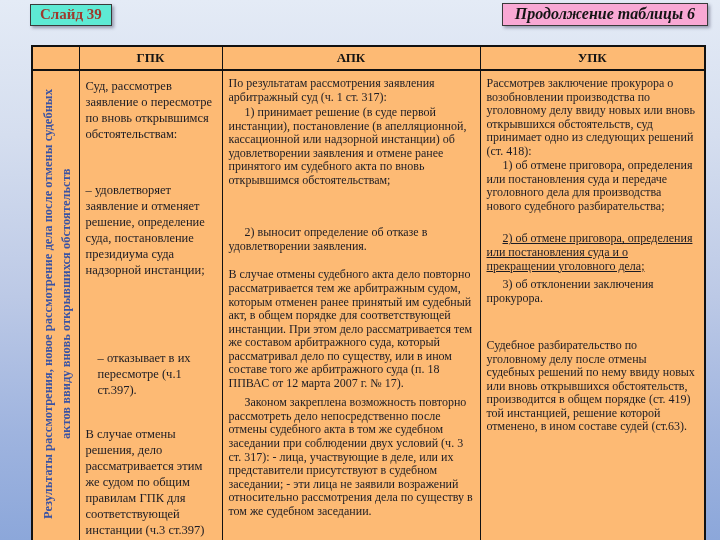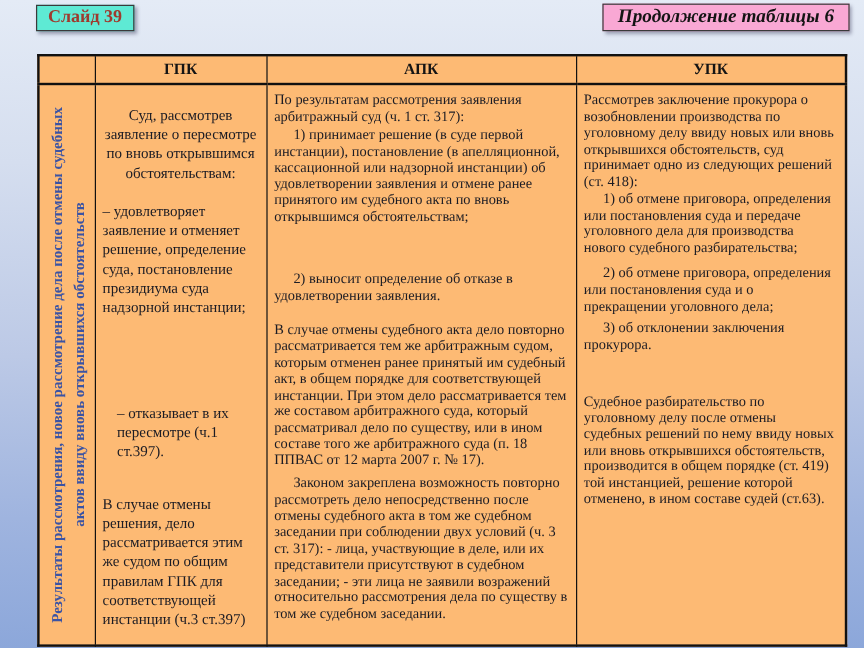--- a/index.html
+++ b/index.html
@@ -67,36 +67,36 @@
     transform: rotate(180deg);
     height: 456px;
     margin: 0 auto;
     font-size: 12.5px; font-weight: bold;
     color: #3A53A4;
     text-align: center;
     line-height: 1.45;
   }
 
   td.gpk-cell p { margin: 0; font-size: 12.5px; line-height: 1.28; }
-  td.gpk-cell p.g1 { margin-top: 12px; text-align: center; }
-  td.gpk-cell p.g2 { margin-top: 16px; }
+  td.gpk-cell p.g1 { margin-top: 2px; }
+  td.gpk-cell p.g2 { margin-top: 40px; }
   td.gpk-cell p.g3 { margin-top: 72px; margin-left: 12px; }
   td.gpk-cell p.g4 { margin-top: 28px; }
 
   td.apk-cell p { margin: 0; font-size: 12px; line-height: 1.13; }
   td.apk-cell p.a1 { margin-top: 1px; }
   td.apk-cell p.a2 { margin-top: 2px; text-indent: 16px; }
   td.apk-cell p.a3 { margin-top: 39px; text-indent: 16px; font-family: Liberation Serif, serif; }
   td.apk-cell p.a4 { margin-top: 15px; }
   td.apk-cell p.a5 { margin-top: 6px; text-indent: 16px; }
 
   td.upk-cell p { margin: 0; font-size: 12px; line-height: 1.13; }
   td.upk-cell p.u1 { margin-top: 1px; }
   td.upk-cell p.u2 { margin-top: 1px; text-indent: 16px; }
-  td.upk-cell p.u3 { margin-top: 8px; text-indent: 16px; }
+  td.upk-cell p.u3 { margin-top: 19px; text-indent: 16px; text-decoration: underline; }
   td.upk-cell p.u4 { margin-top: 5px; text-indent: 16px; }
   td.upk-cell p.u5 { margin-top: 34px; }
 </style>
 </head>
 <body>
 
 <div class="slide-label">Слайд 39</div>
 <div class="continuation-label">Продолжение таблицы 6</div>
 
 <table class="main">

